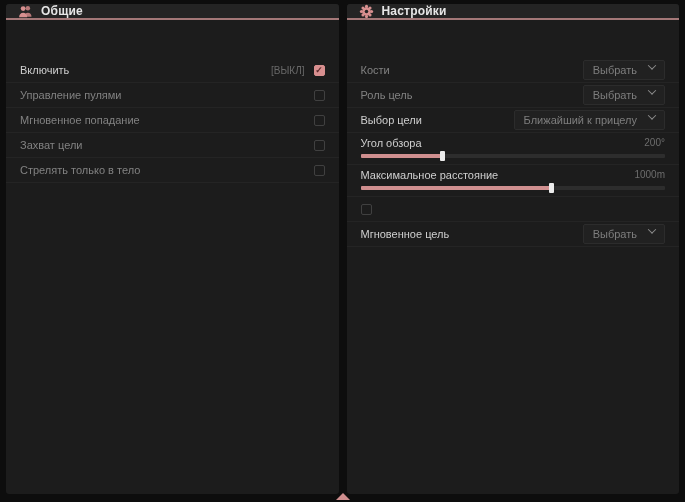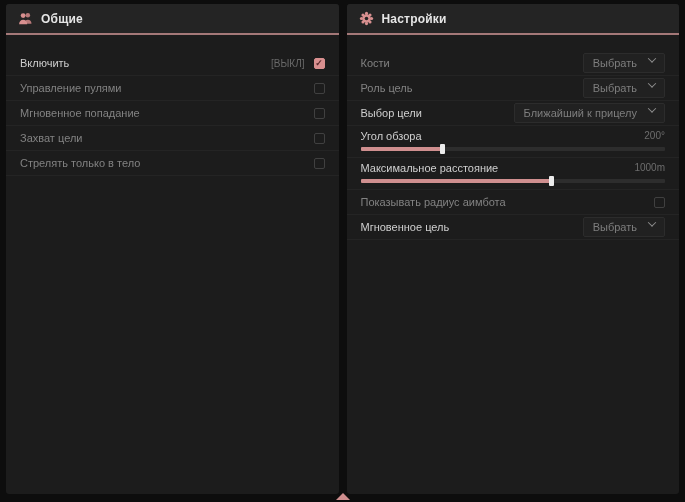--- a/index.html
+++ b/index.html
@@ -2,26 +2,26 @@
 <html><head>
 <meta charset="utf-8">
 <style>
   * { margin:0; padding:0; box-sizing:border-box; }
   html,body { width:685px; height:502px; background:#0d0d0d; overflow:hidden;
     font-family:"Liberation Sans", sans-serif; }
   .wrap { position:relative; width:685px; height:502px; padding:4px 6px 8px 6px;
     display:flex; gap:8px; }
   .panel { flex:1; background:#1c1c1c; border-radius:3px; height:490px;
     overflow:hidden; display:flex; flex-direction:column; }
-  .panel-header { height:29px; background:#242424; display:flex; align-items:center;
+  .panel-header { height:14px; background:#242424; display:flex; align-items:center;
     gap:8px; padding:0 12px; flex-shrink:0; }
   .panel-title { color:#e6e6e6; font-size:12px; font-weight:bold; letter-spacing:.2px; }
   .hdr-icon { width:15px; height:15px; display:inline-flex; }
   .divider { height:2px; background:#a47878; flex-shrink:0; }
-  .rows { padding-top:16px; }
+  .rows { padding-top:10px;margin-top:28px; }
   .row { display:flex; align-items:center; justify-content:space-between;
     min-height:25px; padding:0 14px; border-bottom:1px solid #242424; }
   .lbl { font-size:11px; }
   .bright { color:#cfcfcf; }
   .dim { color:#828282; }
   .right { display:flex; align-items:center; gap:9px;text-align:right; }
   .hint { font-size:10px; color:#696969; }
   .checkbox { width:11px; height:11px; border:1px solid #404040; border-radius:2px;
     display:inline-flex; align-items:center; justify-content:center; background:transparent; }
   .checkbox.checked { background:#d88f8f; border-color:#d88f8f; }
@@ -163,21 +163,20 @@
           <span class="val">1000m</span>
         </div>
         <div class="track">
           <div class="fill" style="width: 63%;">
             <div class="thumb"></div>
           </div>
         </div>
       </div>
 
       <div class="row">
-        <span class="lbl dim">Показывать радиус аимбота</span>
         <span class="checkbox"></span>
       </div>
 
       <div class="row">
         <span class="lbl bright">Мгновенное цель</span>
         <span class="dropdown">
           <span class="dd-text">Выбрать</span>
           <span class="chev"></span>
         </span>
       </div>

